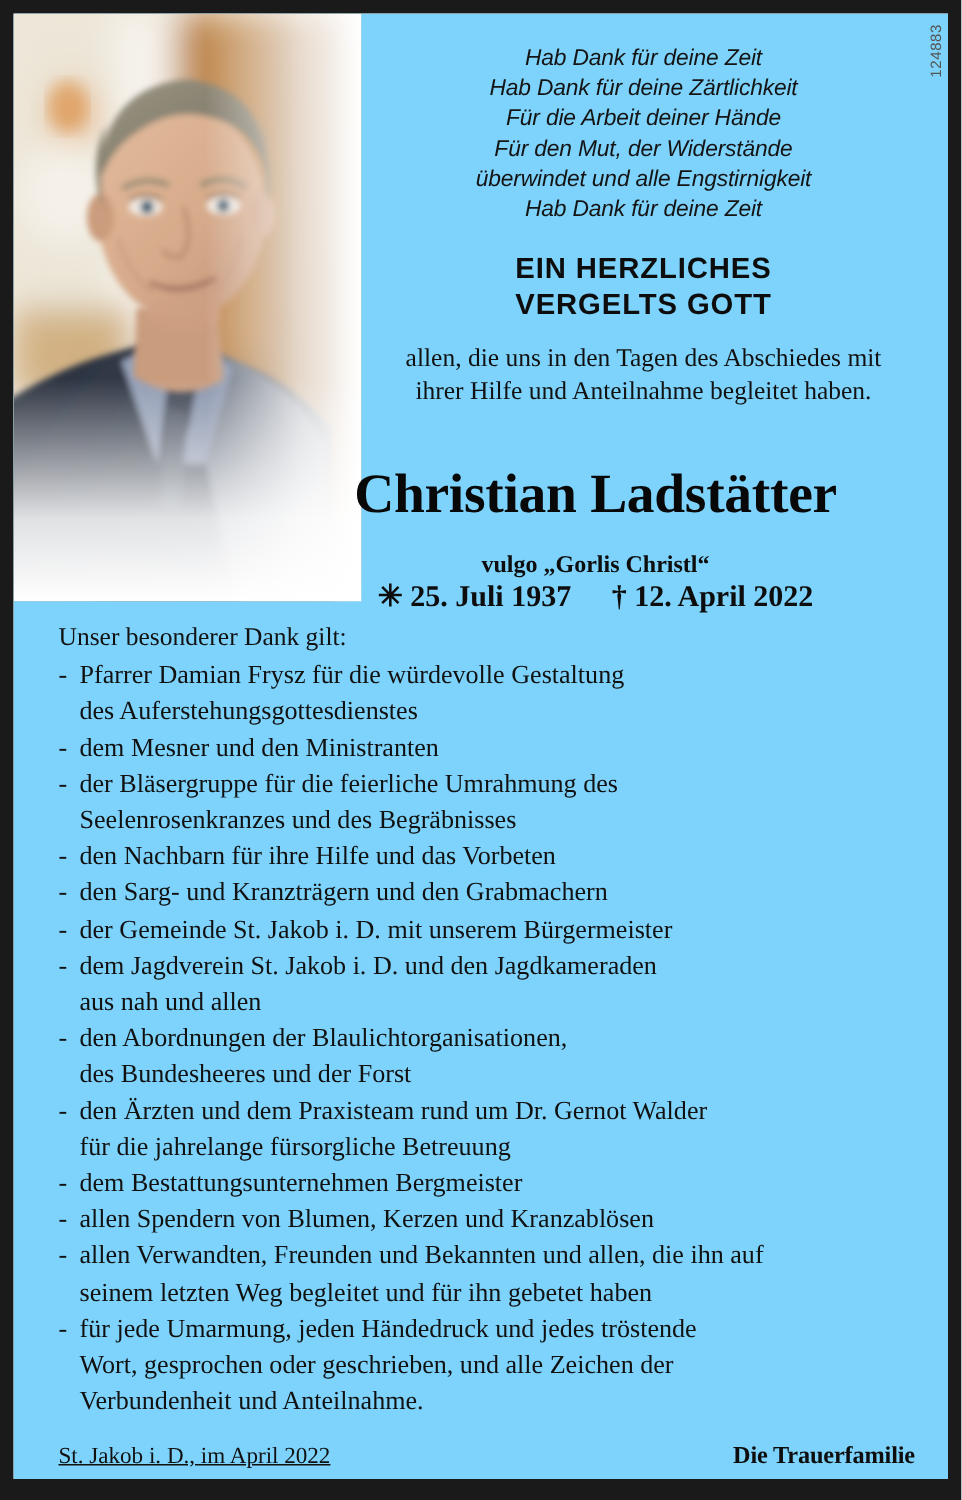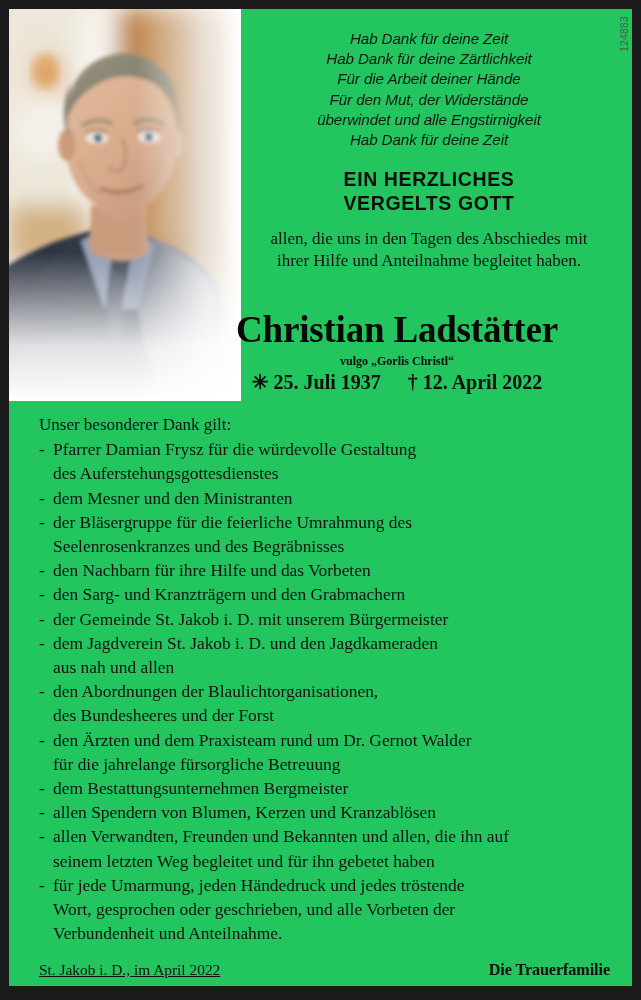--- a/index.html
+++ b/index.html
@@ -18,21 +18,21 @@
     border-right: 9px solid #1a1a1a;
     border-bottom: 14px solid #1a1a1a;
     overflow: hidden;
     font-family: "Liberation Serif", serif;
     color: #111111;
   }
   .inner {
     position: relative;
     width: 100%;
     height: 100%;
-    background: #22c55e;
+    background: #7dd3fc;
     overflow: hidden;
   }
 
   
   .ref-id {
     position: absolute;
     top: 7px;
     right: 2px;
     font-family: "Liberation Sans", sans-serif;
     font-size: 10px;
@@ -101,24 +101,24 @@
   }
   .name {
     font-family: "Liberation Serif", serif;
     font-weight: bold;
     font-size: 37px;
     line-height: 42px;
     letter-spacing: -0.2px;
     color: #080808;
   }
   .vulgo {
-    margin-top: 0;
-    font-family: "Liberation Serif", serif;
-    font-weight: bold;
-    font-size: 12px;
+    margin-top: 16px;
+    font-family: "Liberation Serif", serif;
+    font-weight: bold;
+    font-size: 16px;
     line-height: 20px;
     color: #0d0d0d;
   }
   .dates {
     margin-top: 1px;
     font-family: "Liberation Serif", serif;
     font-weight: bold;
     font-size: 20px;
     line-height: 21px;
     color: #0d0d0d;
@@ -354,21 +354,21 @@
         <li><span class="dash">-</span><span>der Bläsergruppe für die feierliche Umrahmung des</span><span class="cont">Seelenrosenkranzes und des Begräbnisses</span></li>
         <li><span class="dash">-</span><span>den Nachbarn für ihre Hilfe und das Vorbeten</span></li>
         <li><span class="dash">-</span><span>den Sarg- und Kranzträgern und den Grabmachern</span></li>
         <li><span class="dash">-</span><span>der Gemeinde St. Jakob i. D. mit unserem Bürgermeister</span></li>
         <li><span class="dash">-</span><span>dem Jagdverein St. Jakob i. D. und den Jagdkameraden</span><span class="cont">aus nah und allen</span></li>
         <li><span class="dash">-</span><span>den Abordnungen der Blaulichtorganisationen,</span><span class="cont">des Bundesheeres und der Forst</span></li>
         <li><span class="dash">-</span><span>den Ärzten und dem Praxisteam rund um Dr. Gernot Walder</span><span class="cont">für die jahrelange fürsorgliche Betreuung</span></li>
         <li><span class="dash">-</span><span>dem Bestattungsunternehmen Bergmeister</span></li>
         <li><span class="dash">-</span><span>allen Spendern von Blumen, Kerzen und Kranzablösen</span></li>
         <li><span class="dash">-</span><span>allen Verwandten, Freunden und Bekannten und allen, die ihn auf</span><span class="cont">seinem letzten Weg begleitet und für ihn gebetet haben</span></li>
-        <li><span class="dash">-</span><span>für jede Umarmung, jeden Händedruck und jedes tröstende</span><span class="cont">Wort, gesprochen oder geschrieben, und alle Vorbeten der</span><span class="cont">Verbundenheit und Anteilnahme.</span></li>
+        <li><span class="dash">-</span><span>für jede Umarmung, jeden Händedruck und jedes tröstende</span><span class="cont">Wort, gesprochen oder geschrieben, und alle Zeichen der</span><span class="cont">Verbundenheit und Anteilnahme.</span></li>
       </ul>
     </div>
 
     <div class="footer">
       <div class="footer-place">St. Jakob i. D., im April 2022</div>
       <div class="footer-family">Die Trauerfamilie</div>
     </div>
 
   </div>
 </div>

